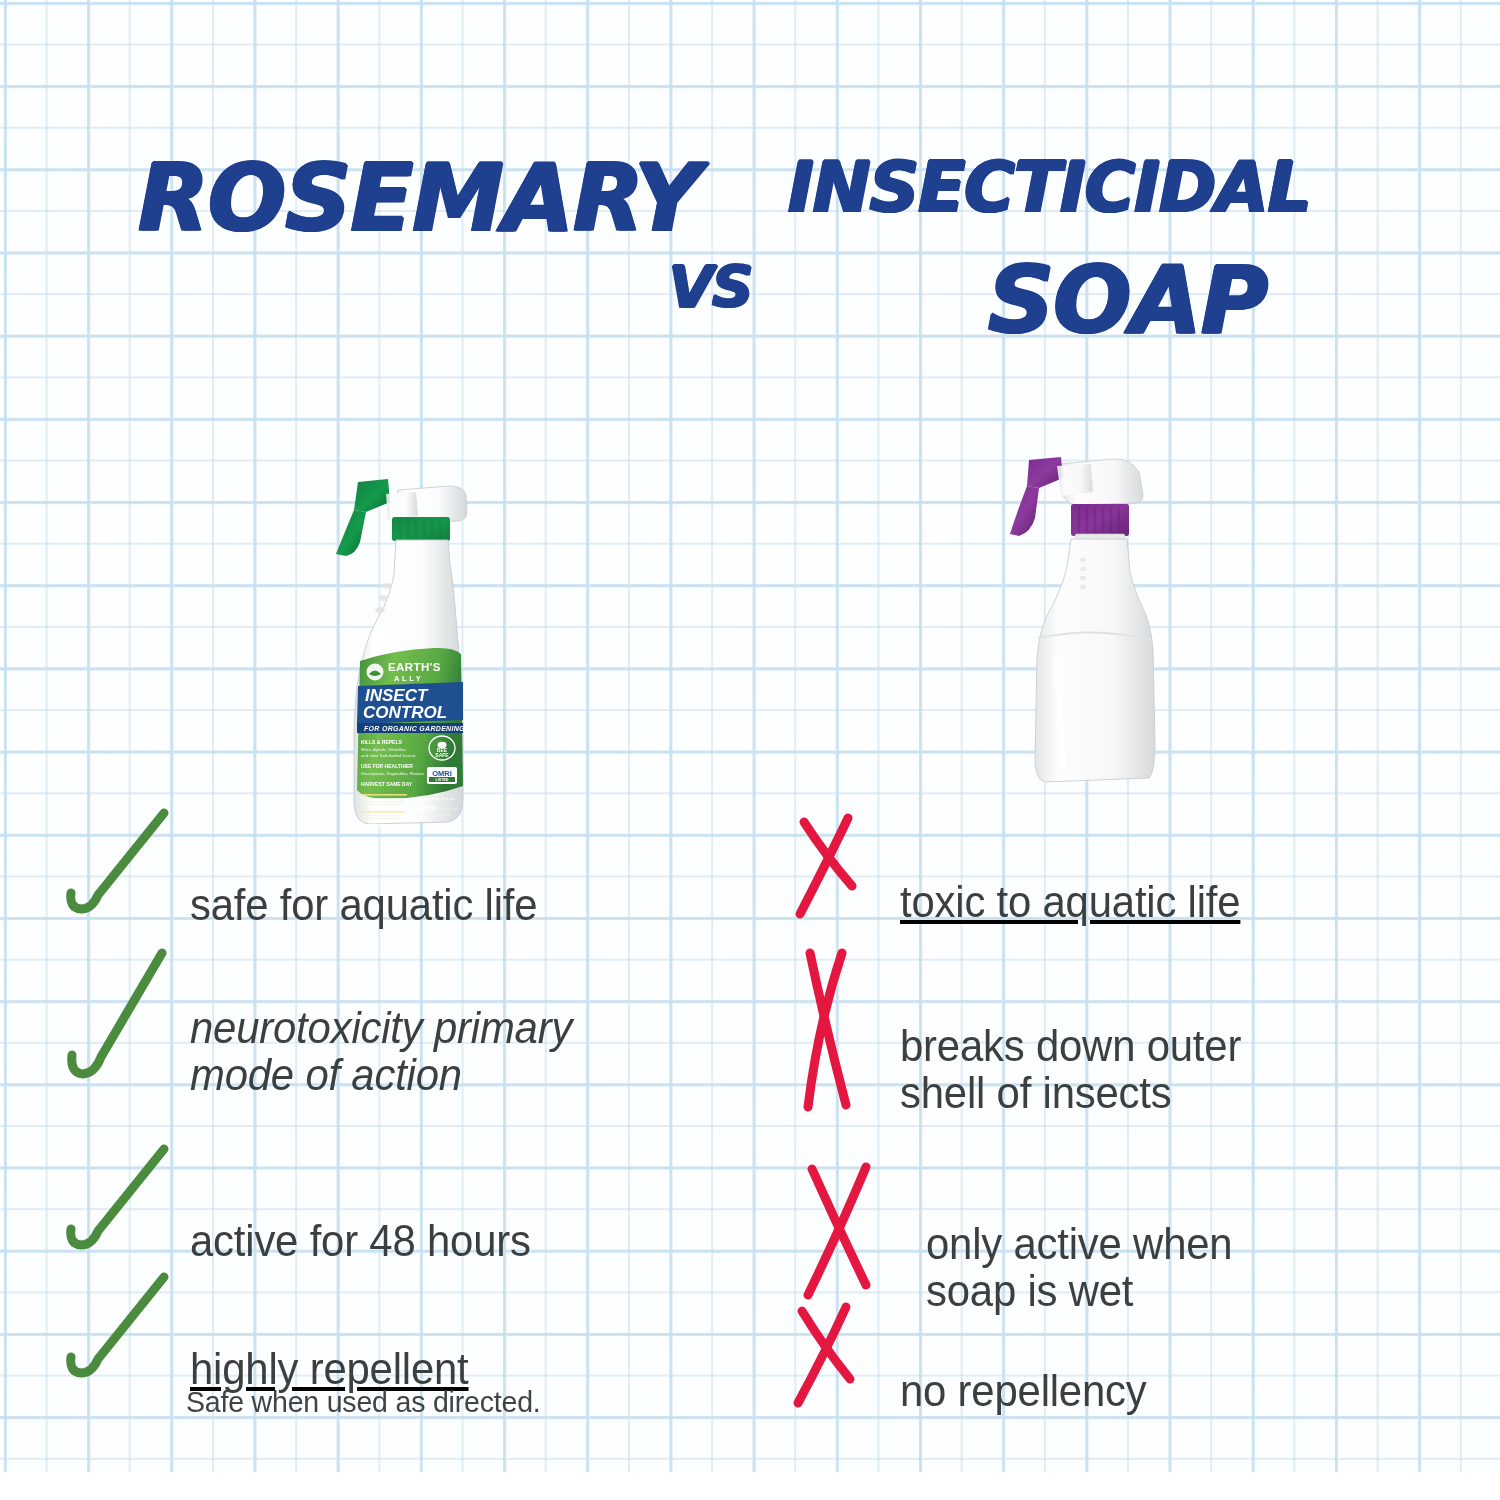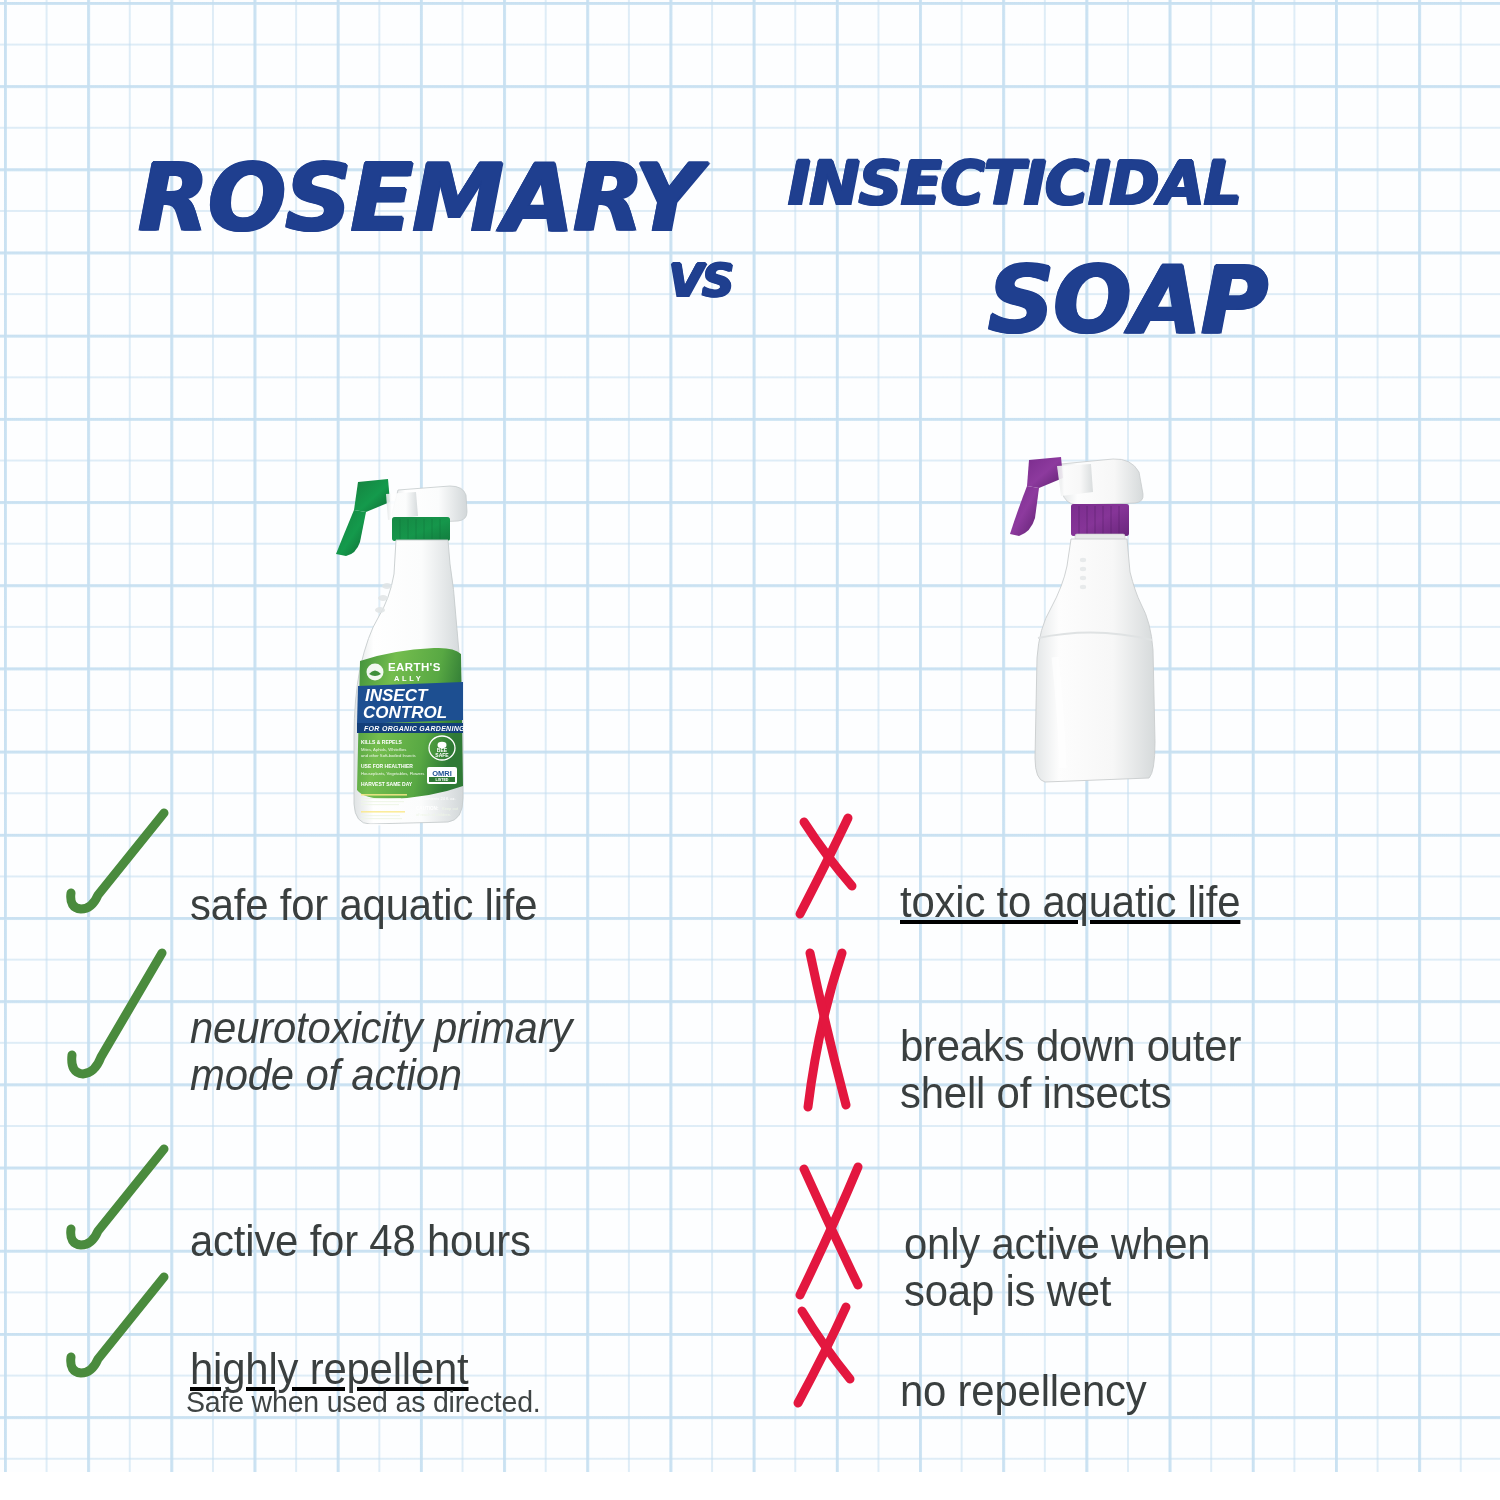--- a/index.html
+++ b/index.html
@@ -63,27 +63,27 @@
   .t-oil {
     position: absolute;
     left: 329px;
     top: 255px;
     font-size: 92px;
   }
   .t-vs {
     position: absolute;
     left: 669px;
     top: 259px;
-    font-size: 44px;
+    font-size: 57px;
   }
   .t-insect {
     position: absolute;
     left: 788px;
     top: 153px;
-    font-size: 60px;
+    font-size: 69px;
   }
   .t-soap {
     position: absolute;
     left: 988px;
     top: 255px;
     font-size: 92px;
   }
 
   
   .bottle-wrap { position: absolute; }
@@ -127,21 +127,21 @@
 
   
   #lrow-0 { top:   2px; left: 18px; }
   #lrow-1 { top: 140px; left: 18px; font-style: italic; }
   #lrow-2 { top: 338px; left: 18px; }
   #lrow-3 { top: 466px; left: 18px; text-decoration: underline; }
 
   
   #rrow-0 { top:   7px; left: 0px; text-decoration: underline; }
   #rrow-1 { top: 140px; left: 0px; }
-  #rrow-2 { top: 338px; left: 4px; }
+  #rrow-2 { top: 338px; left: 12px; gap: 14px; }
   #rrow-3 { top: 496px; left: 0px; }
 
   .check-ico  { width: 118px; height: 118px; margin-right: 14px; }
   .check-tall { width: 118px; height: 150px; margin-right: 14px; }
   .x-ico      { width: 92px;  height: 110px; margin-right: 26px; }
   .x-tall     { width: 92px;  height: 168px; margin-right: 26px; }
 
   .footnote {
     position: absolute;
     left: 186px;

